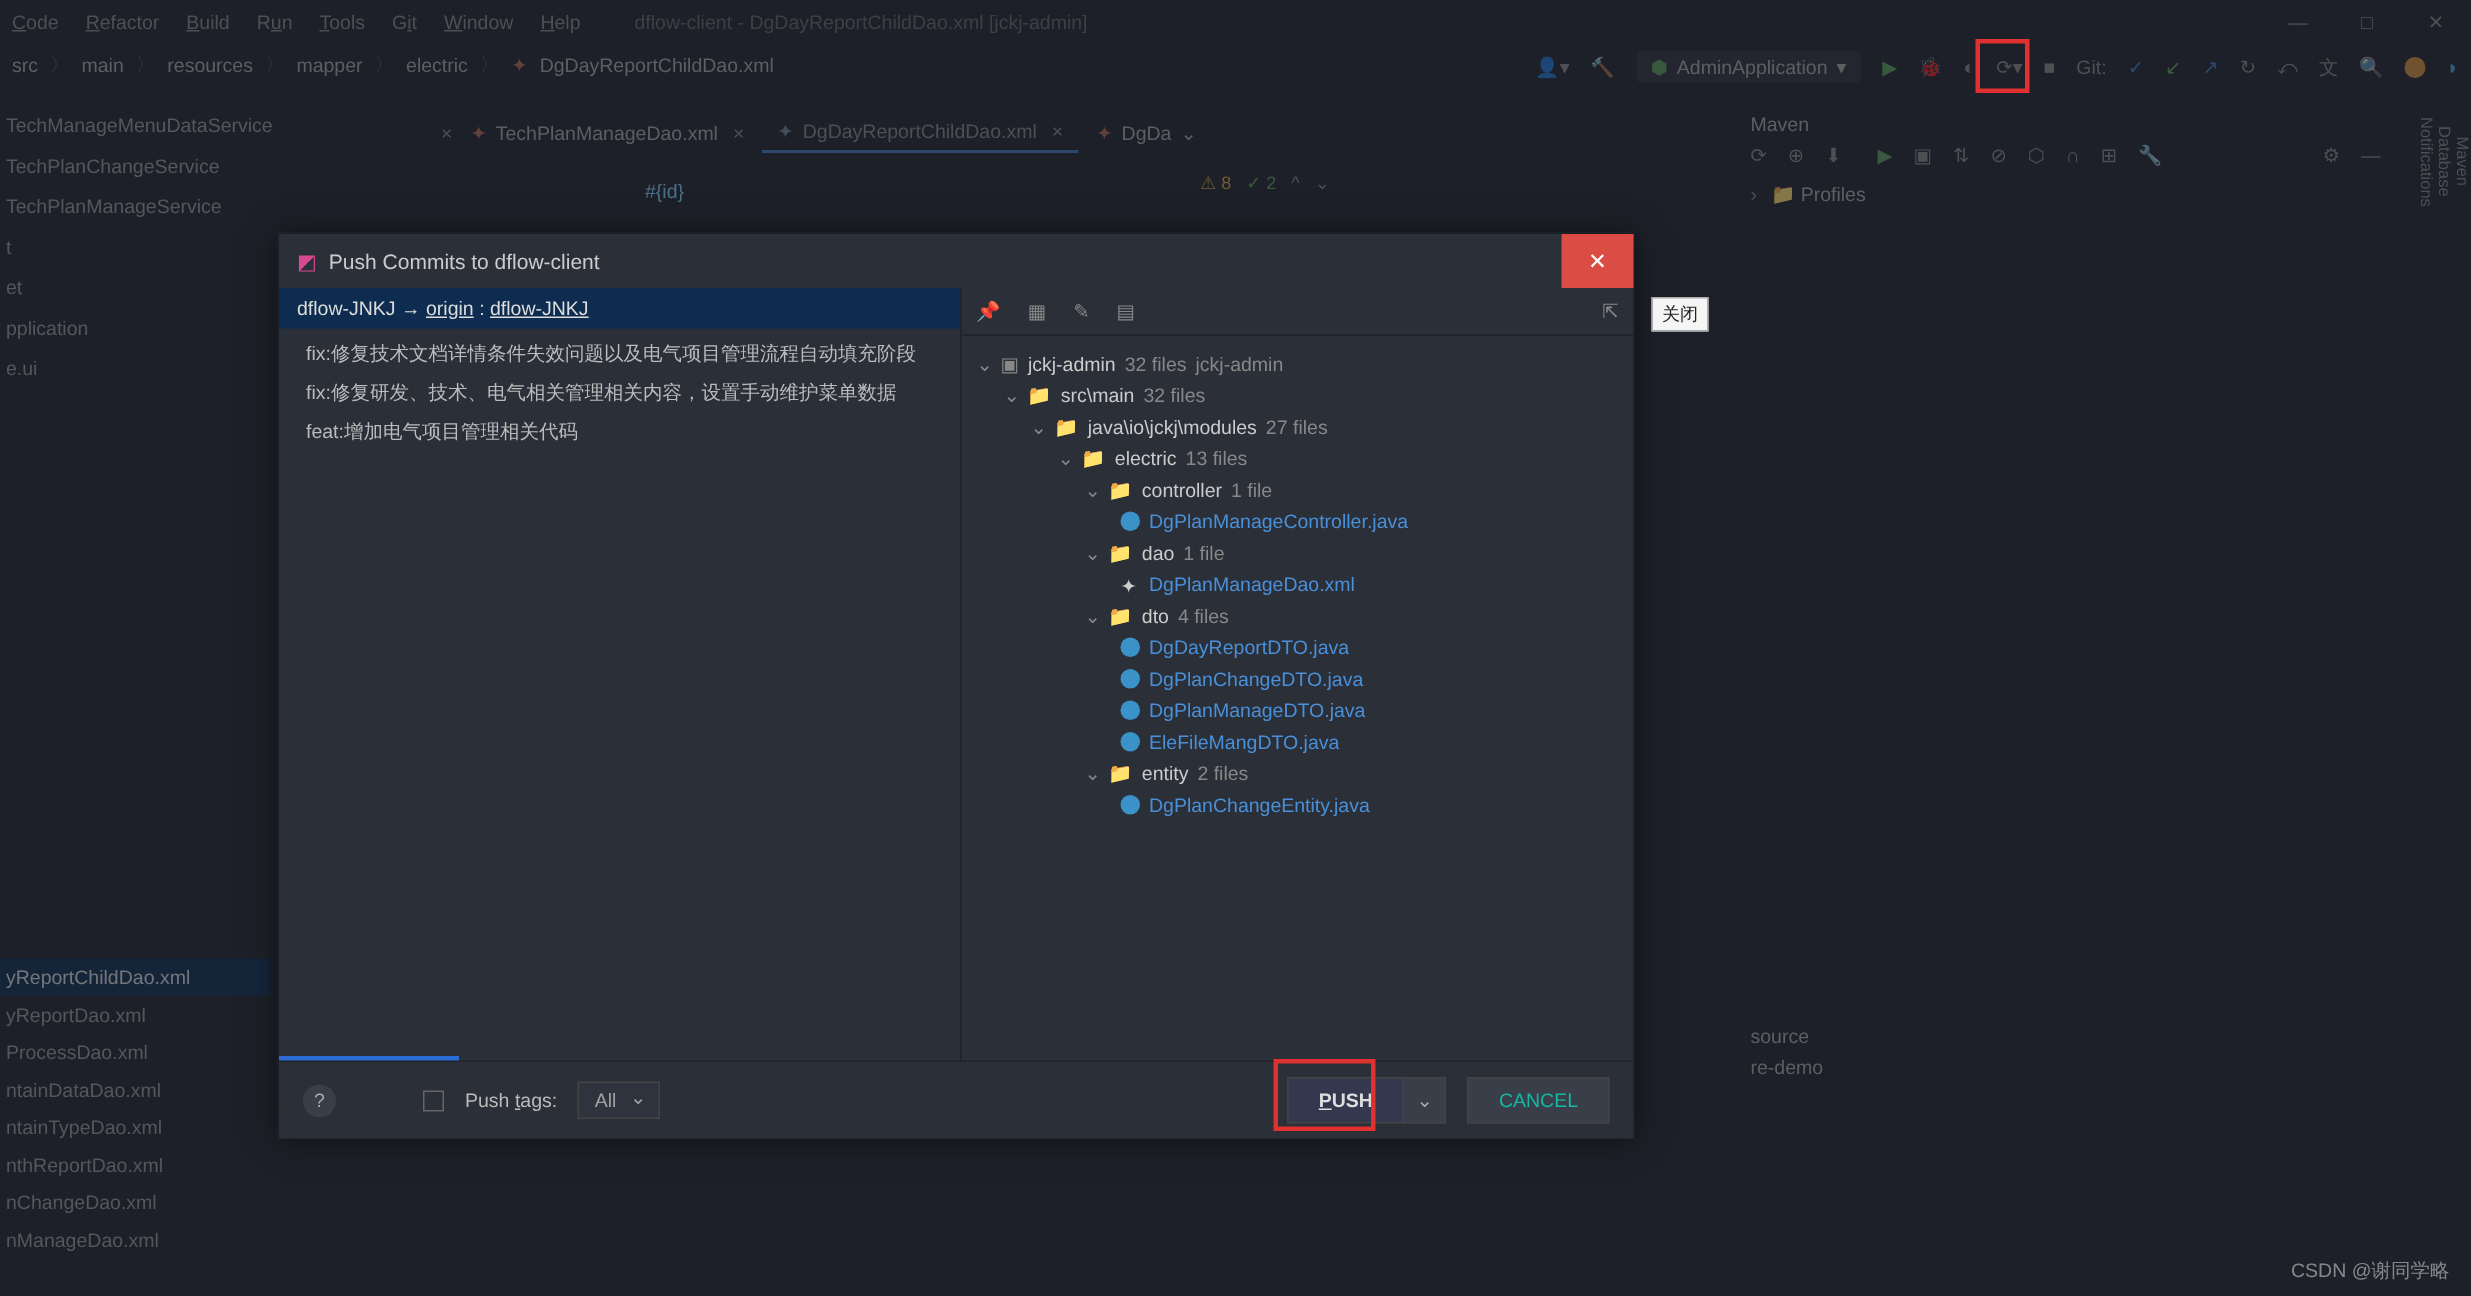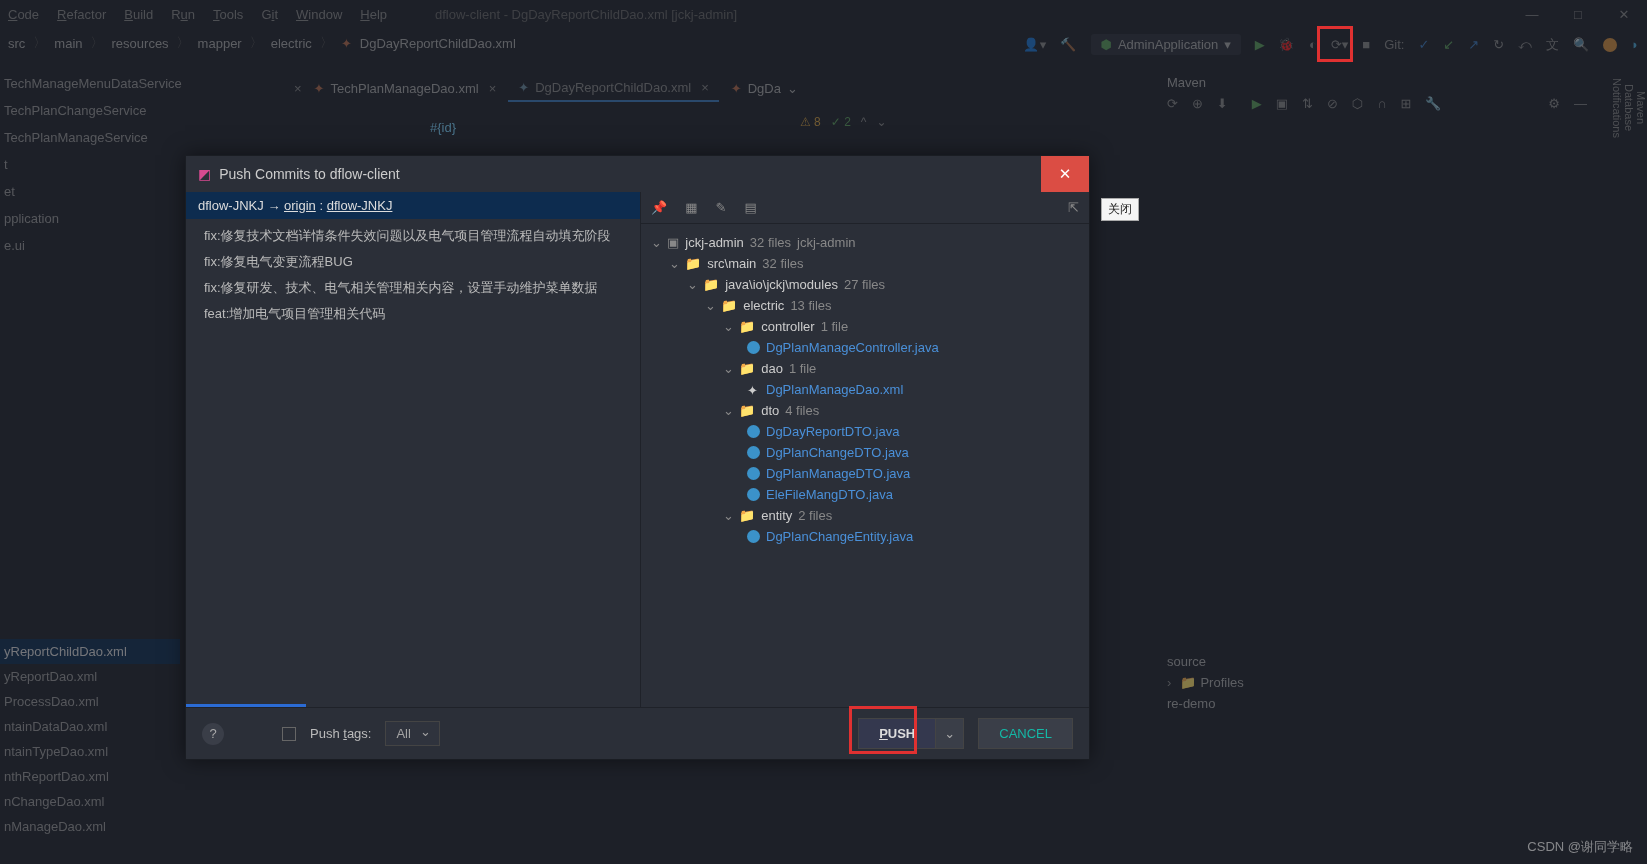--- a/index.html
+++ b/index.html
@@ -1,20 +1,20 @@
 <!DOCTYPE html>
 <html><head>
 <meta charset="utf-8">
 <style>
 * { margin:0; padding:0; box-sizing:border-box; font-family:"Segoe UI",Arial,sans-serif; }
 body { background:#1d2028; color:#bbb; width:1647px; height:864px; overflow:hidden; position:relative; font-size:13px; }
 .dim { opacity:0.45; }
 .menubar { height:28px; display:flex; align-items:center; padding:0 8px; gap:18px; color:#888; font-size:13px; }
 .menubar span u { text-decoration:underline; }
-.titletext { color:#666; margin-left:30px; }
+.titletext { color:#666; margin-left:18px; }
 .winbtns { position:absolute; right:0; top:0; display:flex; }
 .winbtns div { width:46px; height:28px; display:flex; align-items:center; justify-content:center; color:#888; }
 .navbar { height:30px; display:flex; align-items:center; padding:0 8px; color:#aaa; font-size:13px; }
 .crumb { display:flex; align-items:center; gap:8px; }
 .crumb .sep { color:#555; }
 .toolbar-right { position:absolute; right:8px; top:34px; display:flex; align-items:center; gap:14px; color:#888; }
 .run-config { background:#2b2f38; padding:3px 10px; border-radius:3px; display:flex; align-items:center; gap:6px; color:#aaa; }
 .green { color:#5a9e5a; }
 .blue { color:#3b7bbf; }
 .orange-dot { width:14px; height:14px; background:#d68f3e; border-radius:50%; }
@@ -197,22 +197,22 @@
     <span>⇅</span>
     <span>⊘</span>
     <span>⬡</span>
     <span>∩</span>
     <span>⊞</span>
     <span>🔧</span>
     <span style="margin-left:auto">⚙</span>
     <span>—</span>
   </div>
   <div class="maven-tree">
+    <div class="item"><span class="chev">›</span> 📁 <span>Profiles</span></div>
     <div class="item" style="margin-top:540px">source</div>
-    <div class="item"><span class="chev">›</span> 📁 <span>Profiles</span></div>
     <div class="item">re-demo</div>
   </div>
 </div>
 
 <div class="rightbar dim">
   <div>Maven</div>
   <div>Database</div>
   <div>Notifications</div>
 </div>
 
@@ -227,21 +227,20 @@
     <div class="left-col">
       <div class="branch-row">
         <span>dflow-JNKJ</span>
         <span>→</span>
         <span class="ul">origin</span>
         <span>:</span>
         <span class="ul">dflow-JNKJ</span>
       </div>
       <div class="commits">
         <div>fix:修复技术文档详情条件失效问题以及电气项目管理流程自动填充阶段</div>
-        <div>fix:修复电气变更流程BUG</div>
         <div>fix:修复研发、技术、电气相关管理相关内容，设置手动维护菜单数据</div>
         <div>feat:增加电气项目管理相关代码</div>
       </div>
       <div class="progress"></div>
     </div>
     <div class="right-col">
       <div class="right-toolbar">
         <span style="color:#3b7bbf">📌</span>
         <span>▦</span>
         <span>✎</span>

